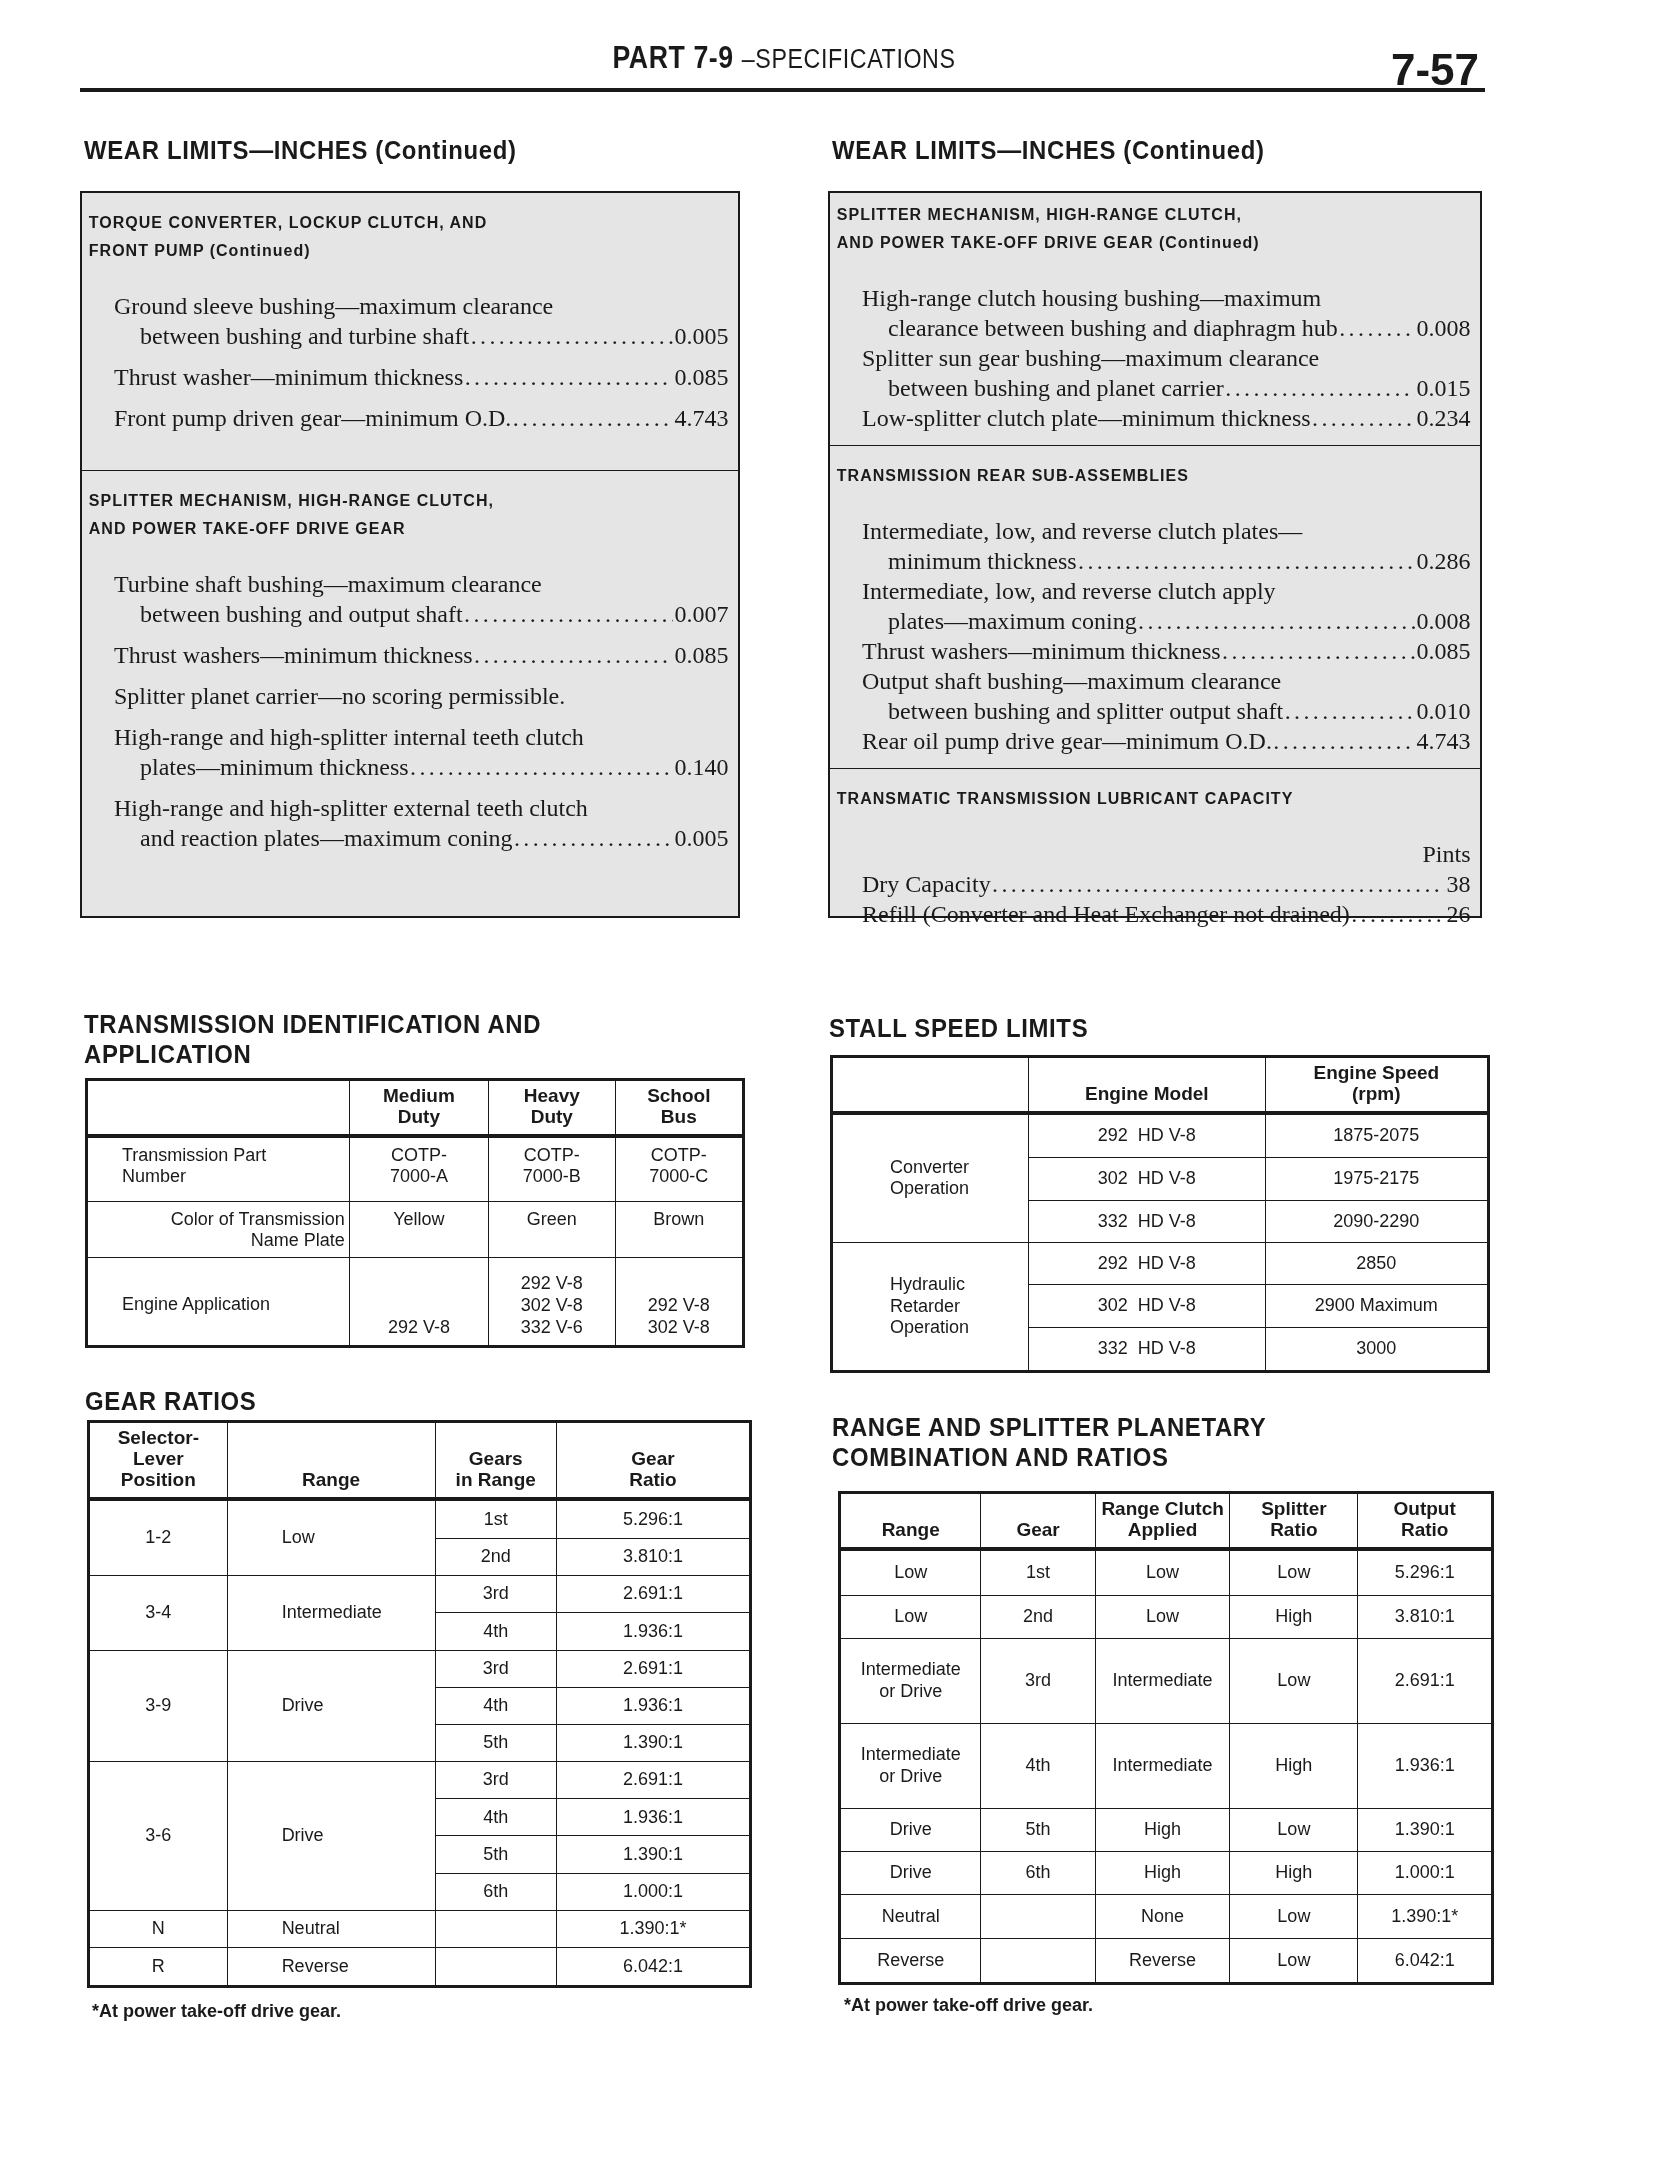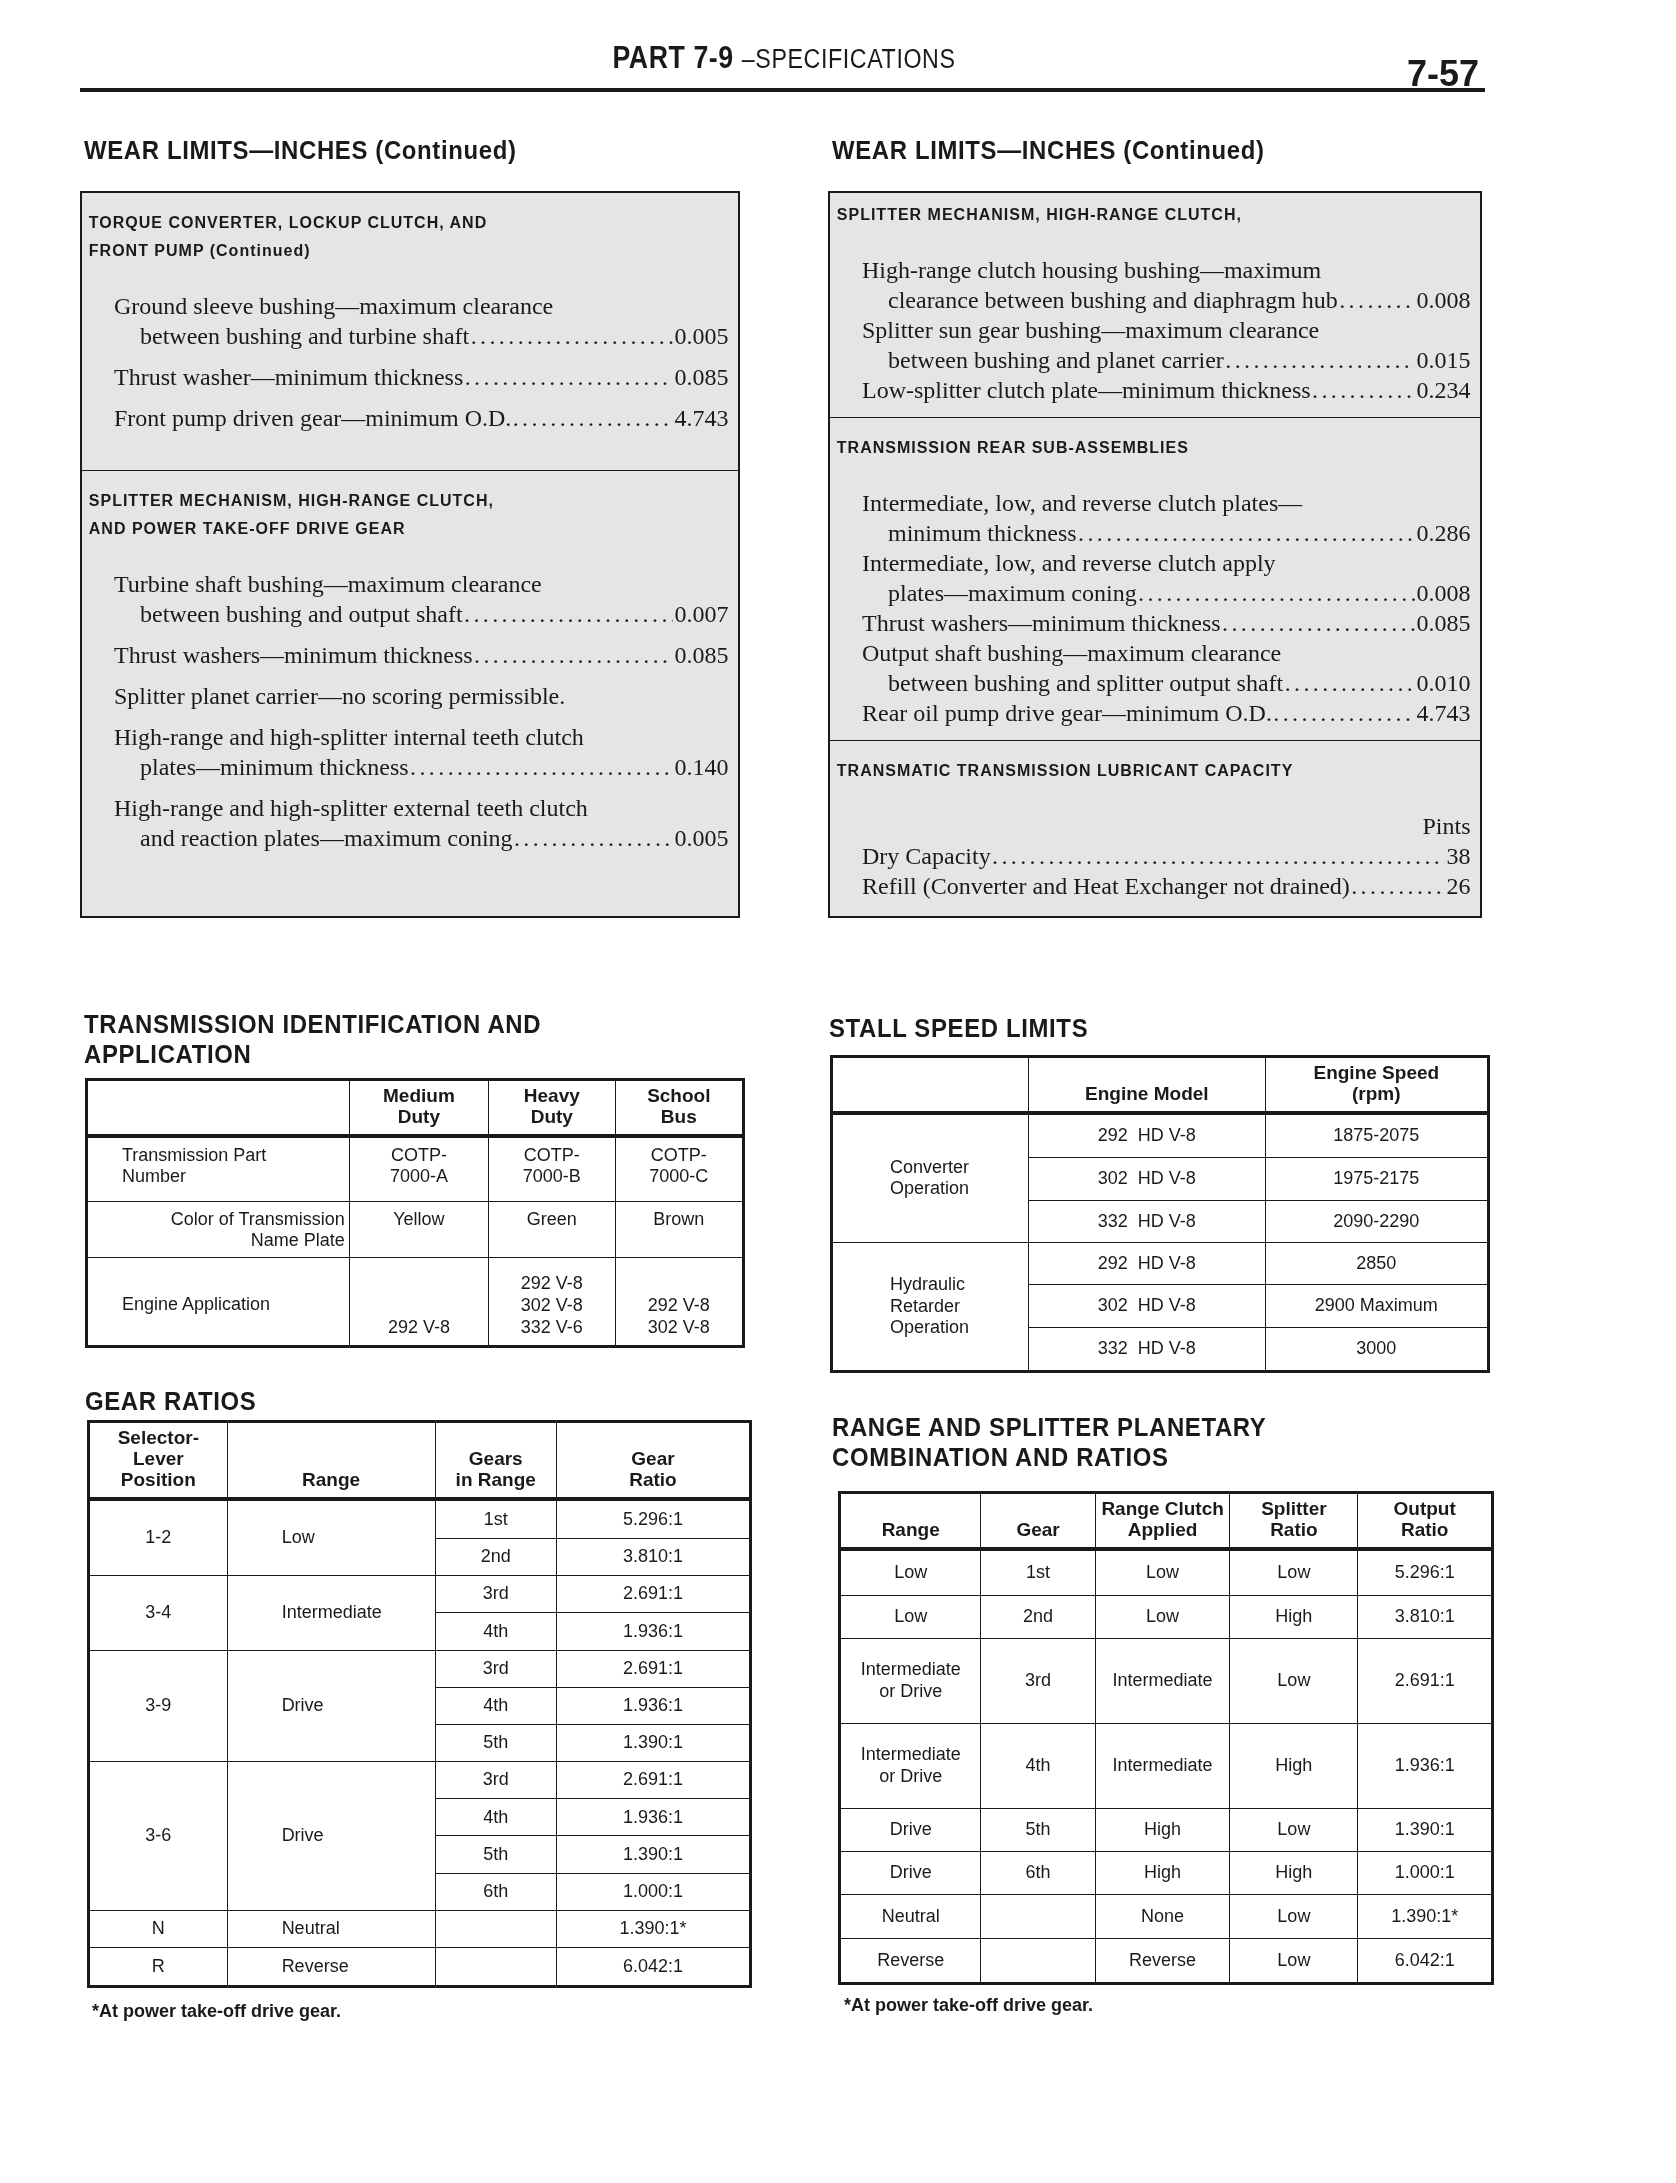--- a/index.html
+++ b/index.html
@@ -4,21 +4,21 @@
 <style>
   html, body { margin: 0; padding: 0; background: #ffffff; }
   body { width: 1677px; height: 2183px; position: relative; overflow: hidden; color: #1a1a1a; }
   .sans { font-family: "Liberation Sans", "DejaVu Sans", sans-serif; }
   .serif { font-family: "Liberation Serif", "DejaVu Serif", serif; }
 
   
   .page-header { position: absolute; left: 81px; top: 37px; width: 1406px; height: 54px; }
   .page-header .title { position: absolute; left: 0; right: 0; top: 2.7px; text-align: center; font-weight: bold; font-size: 31px; letter-spacing: 0.7px; transform: scaleX(0.86); }
   .page-header .title .sub { font-weight: normal; font-size: 27px; }
-  .page-header .pagenum { position: absolute; right: 8px; top: 16px; font-weight: bold; font-size: 36px; }
+  .page-header .pagenum { position: absolute; right: 8px; top: 8px; font-weight: bold; font-size: 44px; }
   .header-rule { position: absolute; left: 80px; top: 88px; width: 1405px; height: 4px; background: #1a1a1a; }
 
   .section-title { position: absolute; font-weight: bold; font-size: 26px; letter-spacing: 0.7px; transform-origin: left top; transform: scaleX(0.92); line-height: 30px; }
 
   
   .wear-box { position: absolute; border: 2.7px solid #1a1a1a; background: #e5e5e5; }
   .wear-section { position: relative; border-bottom: 1.4px solid #1a1a1a; }
   .wear-section:last-child { border-bottom: none; }
   .sub-head { font-weight: bold; font-size: 16px; letter-spacing: 1px; line-height: 28px; padding-left: 6.8px; }
   .items { padding-left: 32px; padding-right: 9.5px; margin-top: 26px; }
@@ -134,20 +134,21 @@
         </div>
       </div>
     </div>
   </div>
 
 <div class="section-title sans" style="left:832px; top:135px;">WEAR LIMITS—INCHES (Continued)</div>
 <div class="wear-box" id="wear-right" style="left:828px; top:191px; width:650px; height:723px;">
     <div class="wear-section" style="padding: 8px 0px 12px;">
       <div class="sub-head sans">
         <span class="cell-line">SPLITTER MECHANISM, HIGH-RANGE CLUTCH,</span>
+        <span class="cell-line">AND POWER TAKE-OFF DRIVE GEAR (Continued)</span>
       </div>
       <div class="items serif">
         <div class="item" style="margin-bottom: 0px;">
           <div class="line">
             <span class="txt">High-range clutch housing bushing—maximum</span>
           </div>
           <div class="line indent">
             <span class="txt">clearance between bushing and diaphragm hub</span>
             <span class="dots">........................................................................................................................</span>
             <span class="val">0.008</span>

